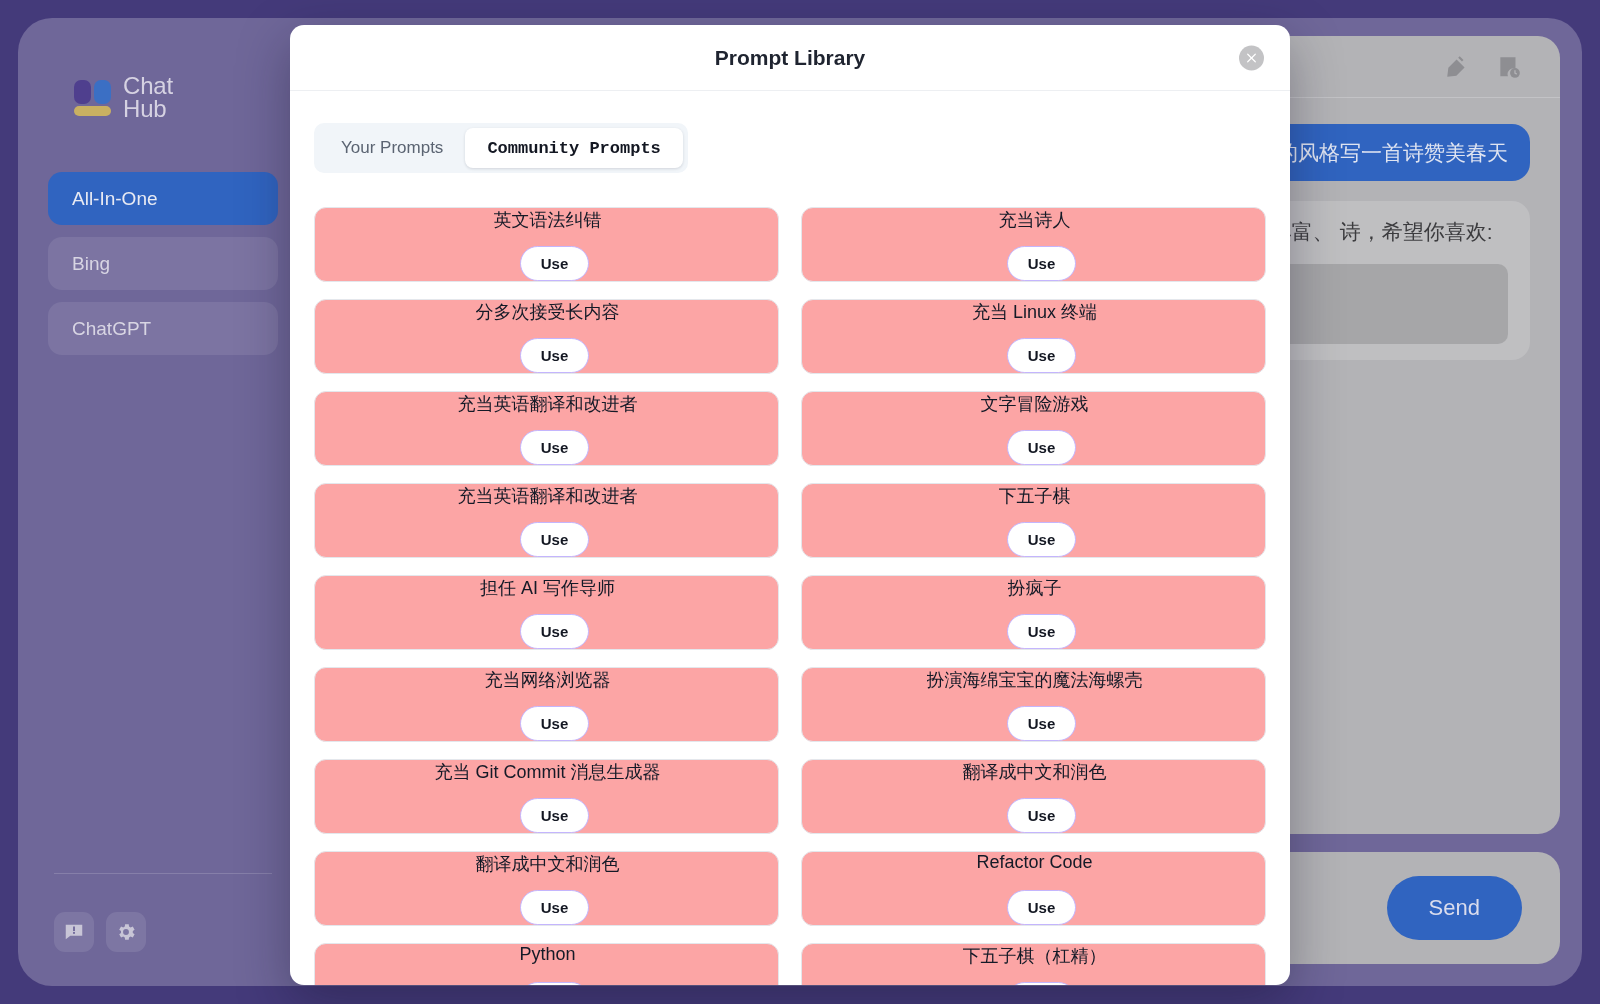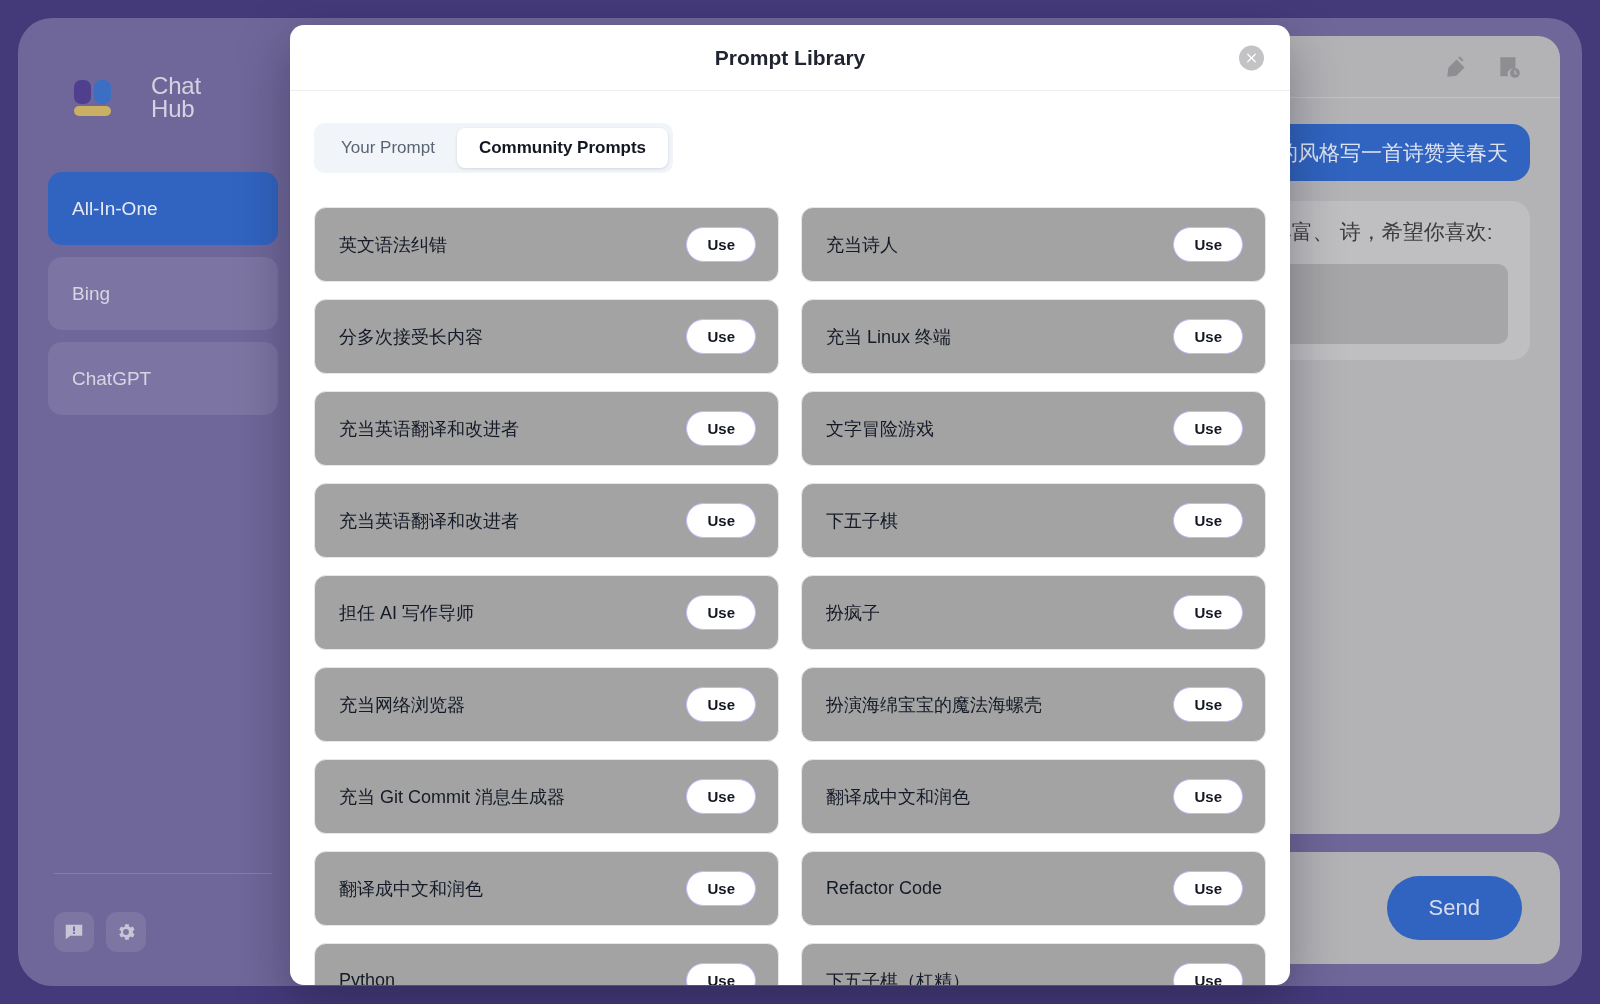--- a/index.html
+++ b/index.html
@@ -69,32 +69,31 @@
     width: 37px; height: 10px;
     background: #c9b062;
     border-radius: 5px;
   }
   .logo-text {
     color: #d6d2e2;
     font-size: 24px;
     line-height: 0.92;
     font-weight: 500;
     letter-spacing: -0.2px;
-    margin-left: 28px;
   }
 
   .nav {
     margin-top: 36px;
     display: flex;
     flex-direction: column;
     gap: 12px;
     padding: 0 12px;
   }
   .nav-item {
-    height: 73px;
+    height: 53px;
     border-radius: 14px;
     display: flex;
     align-items: center;
     padding-left: 24px;
     font-size: 19px;
     color: #d8d5e3;
     background: rgba(255,255,255,0.09);
     cursor: pointer;
   }
   .nav-item.active {
@@ -288,41 +287,43 @@
     border: none;
     background: transparent;
     font-family: inherit;
     white-space: nowrap;
   }
   .tab.active {
     background: #ffffff;
     color: #131722;
     font-weight: bold;
     box-shadow: 0 1px 3px rgba(15,23,42,0.14);
+    font-family: Liberation Mono, monospace;
   }
 
   .prompt-grid {
     display: grid;
     grid-template-columns: 1fr 1fr;
     column-gap: 22px;
     row-gap: 17px;
     align-content: start;
     overflow: hidden;
     padding-bottom: 4px;
   }
   .prompt-card {
     border: 1px solid #e4e7ec;
     border-radius: 12px;
     height: 75px;
     display: flex;
     align-items: center;
     justify-content: space-between;
     padding: 0 22px 0 24px;
-    background: #a3a3a3;
-    cursor: pointer;
+    background: #fca5a5;
+    cursor: pointer;
+    flex-direction: column;
   }
   .prompt-title {
     font-size: 18px;
     color: #141a27;
     font-weight: 500;
     overflow: hidden;
     white-space: nowrap;
     text-overflow: ellipsis;
   }
   .use-btn {
@@ -426,21 +427,21 @@
     <button class="close-btn">
       <svg viewBox="0 0 24 24">
         <path d="M5 5l14 14M19 5L5 19" stroke-linecap="round"></path>
       </svg>
     </button>
   </div>
 
   <div class="modal-body">
 
     <div class="tabs">
-      <button class="tab">Your Prompt</button>
+      <button class="tab">Your Prompts</button>
       <button class="tab active">Community Prompts</button>
     </div>
 
     <div class="prompt-grid" id="prompt-grid">
         <div class="prompt-card">
           <span class="prompt-title">英文语法纠错</span>
           <button class="use-btn">Use</button>
         </div>
         <div class="prompt-card">
           <span class="prompt-title">充当诗人</span>

